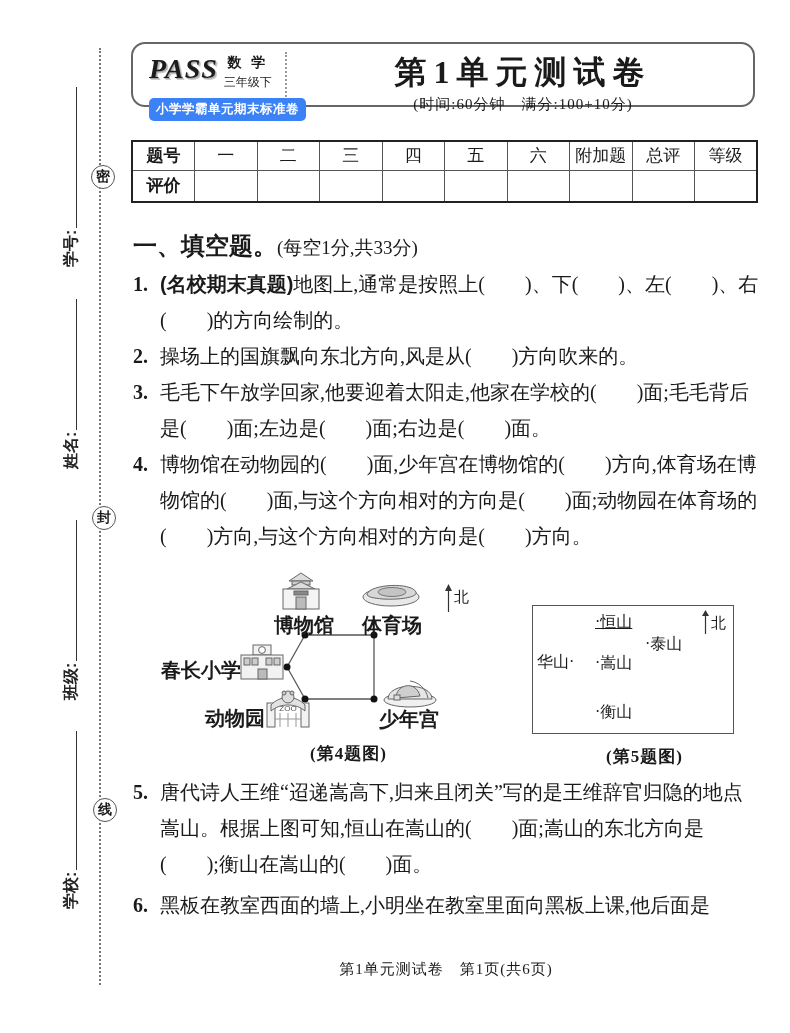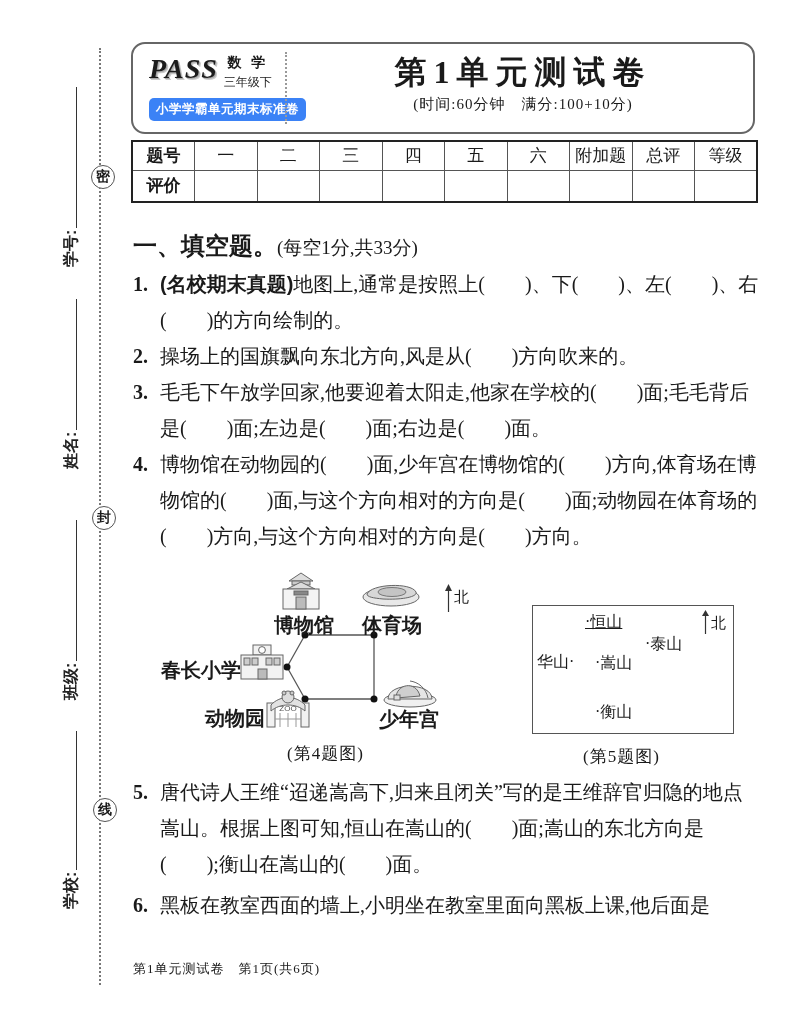--- a/index.html
+++ b/index.html
@@ -14,21 +14,21 @@
     border-left:2px dotted #777; }
   .seal-circle { position:absolute; width:24px; height:24px; border:1.5px solid #555;
     border-radius:50%; background:#fff; text-align:center; line-height:22px;
     font-size:14px; font-weight:bold; z-index:2;
     font-family:"Liberation Serif","DejaVu Serif",serif; }
   .side-field { position:absolute; height:24px; display:flex; align-items:center;
     transform:rotate(-90deg); font-family:"Liberation Sans","DejaVu Sans",sans-serif;
     font-size:16px; font-weight:bold; white-space:nowrap; color:#222; }
   .side-field .blank-line { flex:1; border-bottom:1.5px solid #333; height:12px; margin-left:2px; }
   
-  .hdr-box { position:absolute; left:131px; top:42px; width:624px; height:92px;
+  .hdr-box { position:absolute; left:131px; top:42px; width:624px; height:65px;
     border:2px solid #666; border-radius:14px; }
   .hdr-divider { position:absolute; left:152px; top:8px; bottom:8px; width:0;
     border-left:2px dotted #999; }
   .logo-row { position:absolute; left:16px; top:10px; display:flex; align-items:flex-start; }
   .pass-logo { font-family:"Liberation Serif","DejaVu Serif",serif; font-style:italic;
     font-weight:bold; font-size:28px; line-height:30px; color:#1c1c1c; letter-spacing:1px;
     text-shadow:1px 1px 0 #aaa, 2px 2px 0 #ccc; }
   .logo-side { margin-left:6px; text-align:center; }
   .logo-subject { font-family:"Liberation Sans","DejaVu Sans",sans-serif;
     font-weight:bold; font-size:14px; letter-spacing:3px; }
@@ -59,28 +59,28 @@
   .qnum { position:absolute; left:0; top:0; font-weight:bold; }
   .qtag { font-family:"Liberation Sans","DejaVu Sans",sans-serif; font-weight:bold; }
   
   .fig4 { position:absolute; left:163px; top:565px; width:310px; height:205px; }
   .fig4 svg.net { position:absolute; left:0; top:0; }
   .fig-label { position:absolute; transform:translateX(-50%); white-space:nowrap;
     font-size:20px; line-height:18px;font-weight:bold; }
   .fig-icon { position:absolute; }
   .north { position:absolute; display:flex; align-items:flex-start; }
   .north span { font-size:15px; line-height:26px; margin-left:1px; }
-  .fig-caption { position:absolute; font-size:17px; font-weight:normal; letter-spacing:1px; }
+  .fig-caption { position:absolute; font-size:17px; font-weight:bold; letter-spacing:1px;margin-left:23px; }
   
   .fig5-box { position:absolute; left:532px; top:605px; width:202px; height:129px;
     border:1.5px solid #555; }
   .mt { position:absolute; font-size:16px; white-space:nowrap; }
   
-  .footer { position:absolute; left:133px; top:960px; width:626px; 
-    font-size:13px; letter-spacing:1px; }
+  .footer { position:absolute; left:133px; top:960px; width:626px; text-align:center;
+    font-size:15px; letter-spacing:1px; }
 </style>
 </head>
 <body>
 
 <div class="page">
 
   <div class="seal-dotted"></div>
   <div class="seal-circle" style="left:91px; top:165px;">密</div>
   <div class="seal-circle" style="left:92px; top:506px;">封</div>
   <div class="seal-circle" style="left:93px; top:798px;">线</div>
@@ -250,21 +250,21 @@
       <svg width="9" height="28" viewBox="0 0 9 28">
         <line x1="4.5" y1="6" x2="4.5" y2="28" stroke="#333" stroke-width="1.2"></line>
         <path d="M4.5 0 L8 7 L1 7 Z" fill="#333"></path>
       </svg>
       <span>北</span>
     </div>
   </div>
   <div class="fig-caption" style="left:287px; top:742px;">(第4题图)</div>
 
   <div class="fig5-box">
-    <div class="mt" style="left:52px; top:6px;text-decoration:underline;">·恒山</div>
+    <div class="mt" style="left:62px; top:6px;text-decoration:underline;">·恒山</div>
     <div class="mt" style="left:112px; top:28px;">·泰山</div>
     <div class="mt" style="left:4px; top:46px;">华山·</div>
     <div class="mt" style="left:62px; top:47px;">·嵩山</div>
     <div class="mt" style="left:62px; top:96px;">·衡山</div>
     <div class="north" style="left:168px; top:4px;">
       <svg width="9" height="24" viewBox="0 0 9 24">
         <line x1="4.5" y1="5" x2="4.5" y2="24" stroke="#333" stroke-width="1.2"></line>
         <path d="M4.5 0 L8 6 L1 6 Z" fill="#333"></path>
       </svg>
       <span>北</span>

